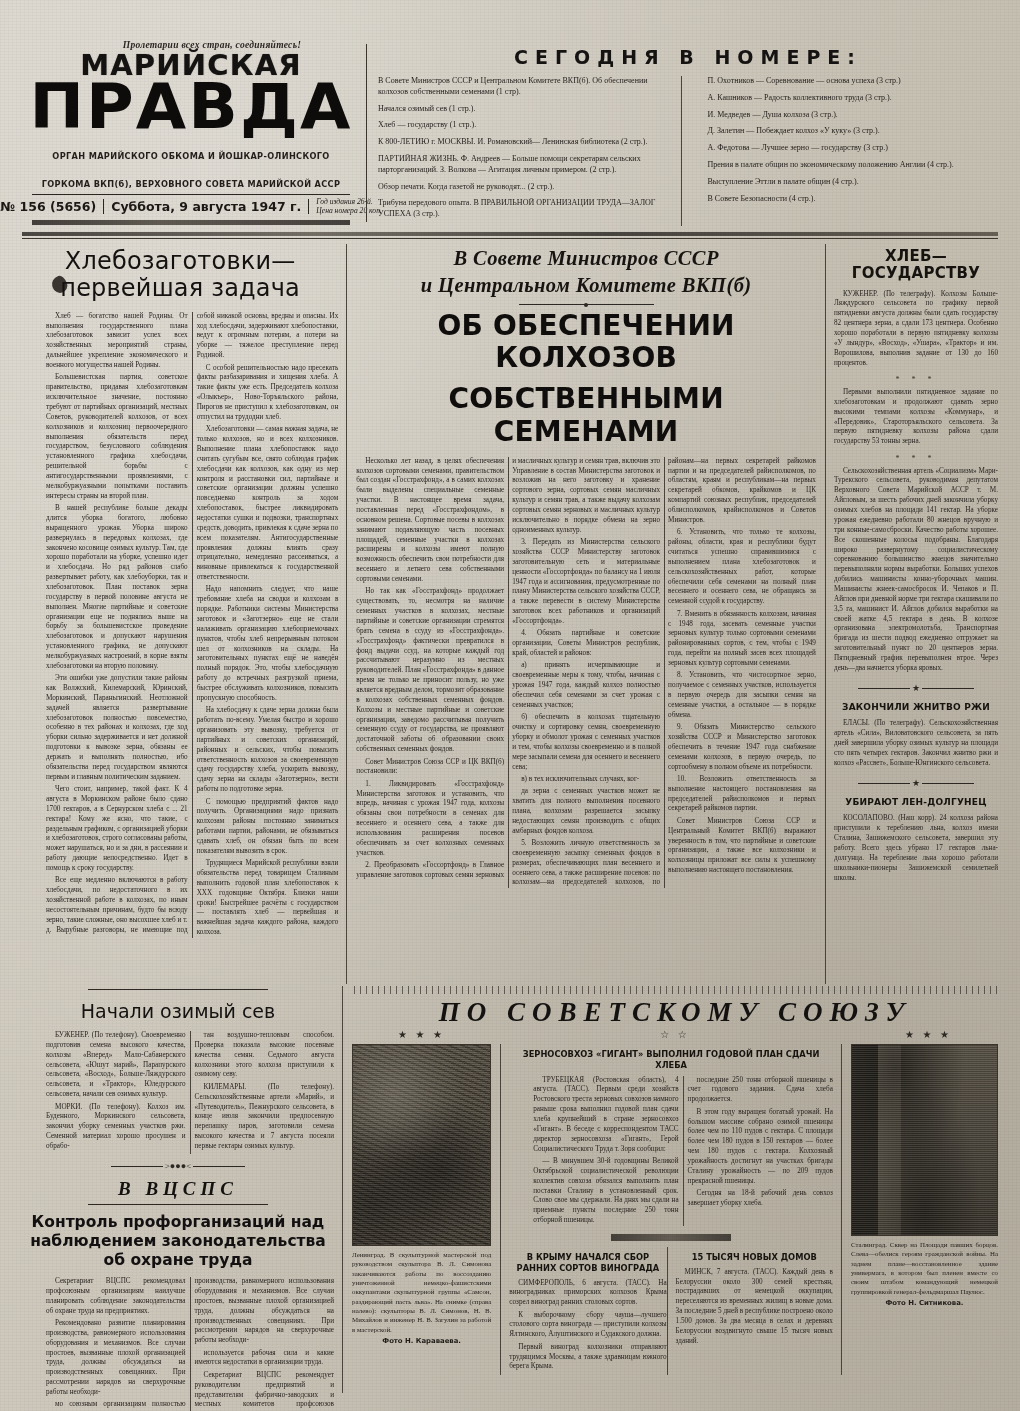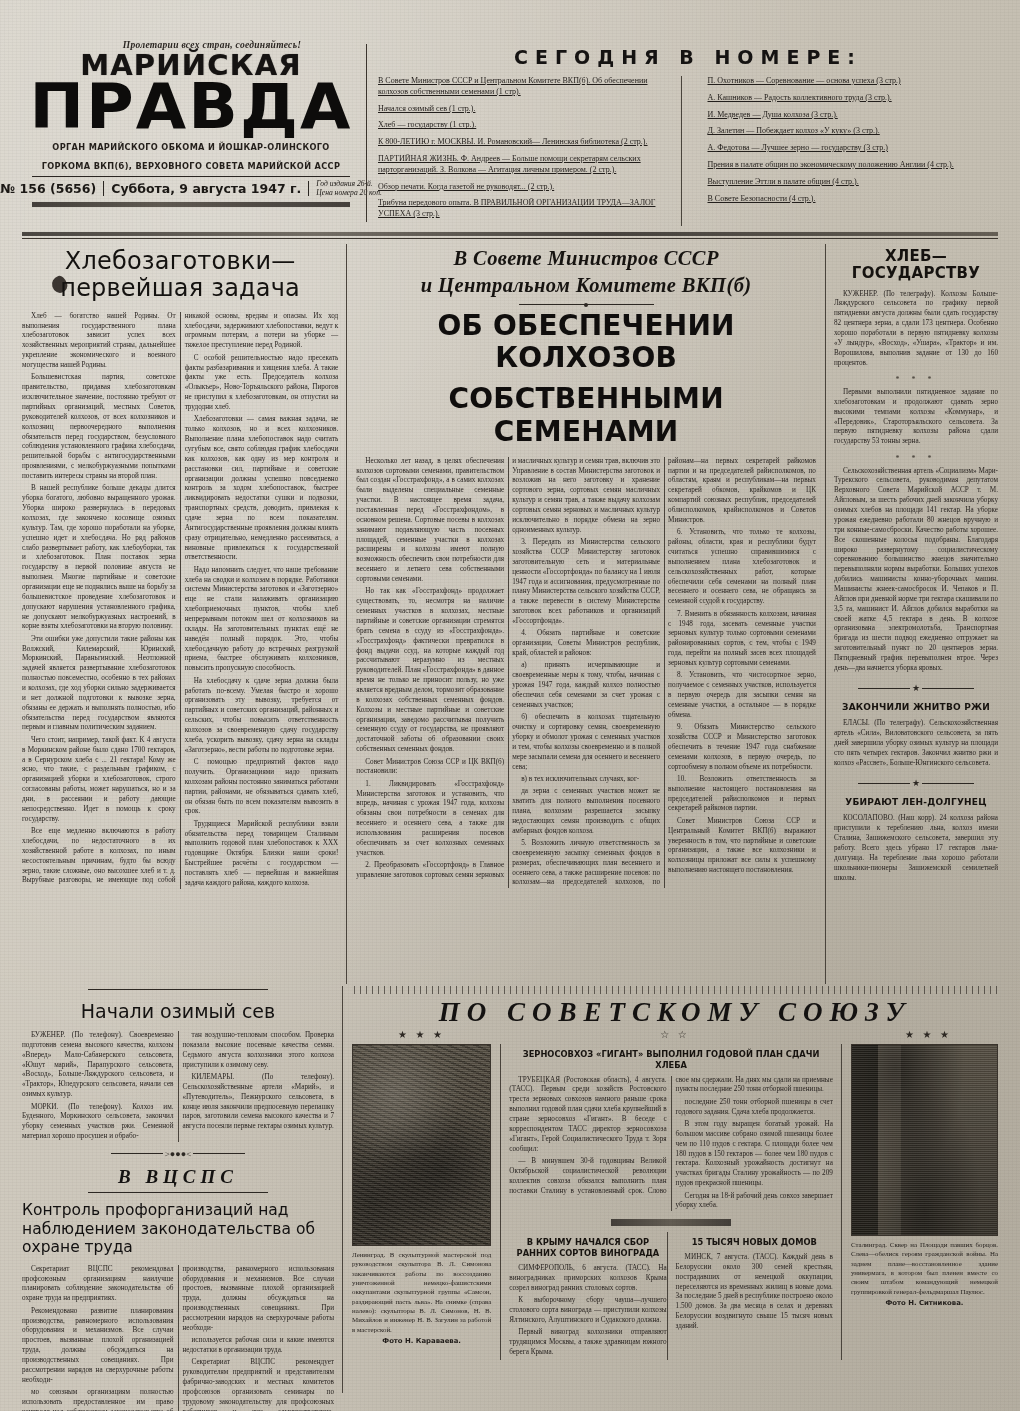--- a/index.html
+++ b/index.html
@@ -30,37 +30,37 @@
   .mh-left{position:absolute;left:4px;top:0;width:330px;text-align:center;}
   .slogan{font-family:"Liberation Serif",serif;font-style:italic;font-weight:bold;
     font-size:9.5px;letter-spacing:.3px;color:#2b2622;margin-left:42px;}
   .title1{font-family:"DejaVu Sans",sans-serif;font-weight:bold;font-size:29px;
     letter-spacing:1.2px;line-height:1;margin-top:1px;color:#151312;
     text-shadow:0 0 1px rgba(0,0,0,.5);}
   .title2{font-family:"DejaVu Sans",sans-serif;font-weight:bold;font-size:62px;
     letter-spacing:2px;line-height:.92;margin-top:-2px;color:#0d0c0b;
     transform:scaleX(1.05);}
   .mh-sub{font-family:"DejaVu Sans",sans-serif;font-weight:bold;font-size:8.2px;
-    letter-spacing:.35px;line-height:1.45;margin-top:7px;color:#241f1b;text-align:center;}
+    letter-spacing:.35px;line-height:1.45;margin-top:16px;color:#241f1b;text-align:center;}
   .mh-rule{border-top:1.6px solid #2b2622;margin:3px 6px 2px 6px;}
   .mh-line{display:flex;align-items:center;justify-content:center;gap:0;
     font-family:"DejaVu Sans",sans-serif;font-size:12.5px;font-weight:bold;color:#1b1815;}
   .mh-line .cell{padding:0 7px;border-right:1.4px solid #2b2622;white-space:nowrap;}
   .mh-line .cell:last-child{border-right:none;}
   .mh-line .small{font-family:"Liberation Serif",serif;font-weight:normal;
     font-size:7.6px;line-height:1.25;font-style:italic;text-align:left;}
   .mh-botline{height:5px;margin:4px 6px 0 6px;
     background:linear-gradient(90deg,#2a2521 0%,#4a443c 40%,#2a2521 100%);opacity:.85;}
   .mh-vrule{position:absolute;left:344px;top:4px;width:0;height:178px;border-left:1.2px solid #3a342d;}
 
   
   .contents{position:absolute;left:356px;top:0;width:620px;}
   .cont-title{font-family:"DejaVu Sans",sans-serif;font-weight:bold;font-size:19px;
     letter-spacing:7px;text-align:center;color:#151312;margin:6px 0 8px 0;}
-  .cont-cols{display:flex;gap:26px;text-decoration:underline;}
+  .cont-cols{display:flex;gap:26px;}
   .cont-col{flex:1;font-size:8px;line-height:1.35;}
   .cont-col.left{border-right:1.1px solid #4a443c;padding-right:12px;}
   .cont-item{margin-bottom:6px;color:#201c19;}
   .hr-thick{position:absolute;left:0;top:214px;width:976px;height:4px;
     background:linear-gradient(90deg,#26221e,#5b554c 30%,#26221e 60%,#4e483f 100%);opacity:.8;}
   .hr-thin{position:absolute;left:0;top:220px;width:976px;border-top:1px solid #3a342d;}
 
   
   .body-area{position:absolute;left:0;top:226px;width:976px;height:740px;display:flex;}
   .col-left{width:322px;padding-right:8px;border-right:1.2px solid #4a443c;}
@@ -80,21 +80,21 @@
   h2.mid-main{font-family:"DejaVu Sans",sans-serif;font-weight:bold;font-size:28px;
     text-align:center;line-height:1.15;margin:0 0 9px 0;color:#100e0d;letter-spacing:.2px;}
 
   h3.side{font-family:"DejaVu Sans",sans-serif;font-weight:bold;font-size:15px;
     text-align:center;line-height:1.12;margin:4px 0 8px 0;color:#15120f;letter-spacing:.3px;}
   h4.sub{font-family:"DejaVu Sans",sans-serif;font-weight:bold;font-size:9px;
     text-align:center;line-height:1.25;margin:9px 0 6px 0;color:#17130f;letter-spacing:.2px;}
 
   .tc{font-size:7.2px;line-height:1.37;text-align:justify;hyphens:auto;color:#282320;}
   .tc p{margin:0 0 2.5px 0;text-indent:9px;}
-  .two{column-count:2;column-gap:9px;column-rule:1px solid #4a443c;}
+  .two{column-count:2;column-gap:9px;column-rule:1px solid #4a443c;margin-left:24px;}
   .three{column-count:3;column-gap:8px;column-rule:1px solid #4a443c;}
   .one{column-count:1;}
   .stars{text-align:center;font-size:8px;letter-spacing:5px;margin:4px 0 4px 0;color:#3a342d;}
 
   
   .lower{position:absolute;left:0;top:968px;width:976px;height:407px;display:flex;}
   .low-left{width:322px;padding-right:8px;border-right:1.2px solid #4a443c;}
   .low-right{width:646px;padding-left:9px;}
 
   .wave{height:8px;width:100%;
@@ -105,22 +105,22 @@
   .sovsoyuz{font-family:"Liberation Serif",serif;font-style:italic;font-weight:bold;
     font-size:27px;text-align:center;letter-spacing:7px;color:#141211;margin:1px 0 1px 0;}
   .star-row{display:flex;justify-content:space-between;align-items:center;
     padding:0 46px;font-size:10px;color:#2d2823;letter-spacing:3px;margin-bottom:4px;}
 
   h3.cap{font-family:"DejaVu Sans",sans-serif;font-weight:normal;font-size:19px;
     text-align:center;margin:10px 0 9px 0;color:#141211;}
   h3.script2{font-family:"Liberation Serif",serif;font-style:italic;font-size:19px;
     text-align:center;letter-spacing:5px;margin:6px 0 4px 0;color:#141211;}
   .rule-mid{width:180px;border-top:1.4px solid #2d2823;margin:3px auto 8px auto;}
-  h3.heavy{font-family:"DejaVu Sans",sans-serif;font-weight:normal;font-size:15.5px;
-    text-align:left;line-height:1.2;margin:4px 0 8px 0;color:#121010;}
+  h3.heavy{font-family:"DejaVu Sans",sans-serif;font-weight:bold;font-size:15.5px;
+    text-align:center;line-height:1.2;margin:4px 0 8px 0;color:#121010;}
   h4.box{font-family:"DejaVu Sans",sans-serif;font-weight:bold;font-size:8.3px;
     text-align:center;line-height:1.3;margin:5px 0 5px 0;color:#17130f;}
 
   .ornament{display:flex;align-items:center;justify-content:center;gap:2px;margin:7px 0;
     color:#2d2823;font-size:9px;}
   .ornament .bar{width:52px;height:0;border-top:1.3px solid #2d2823;}
 
   
   .photo{position:relative;background:#8b857a;overflow:hidden;border:1px solid #3a342d;}
   .photo:before{content:"";position:absolute;inset:0;

